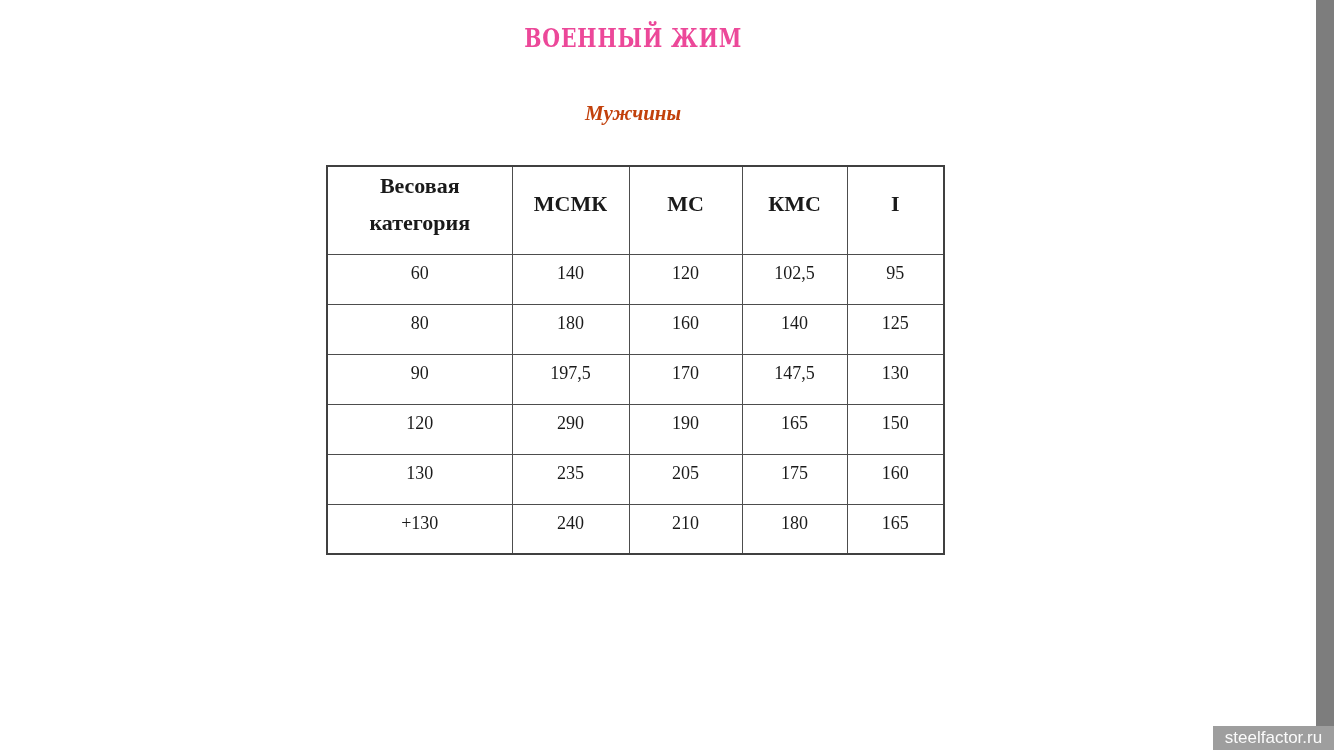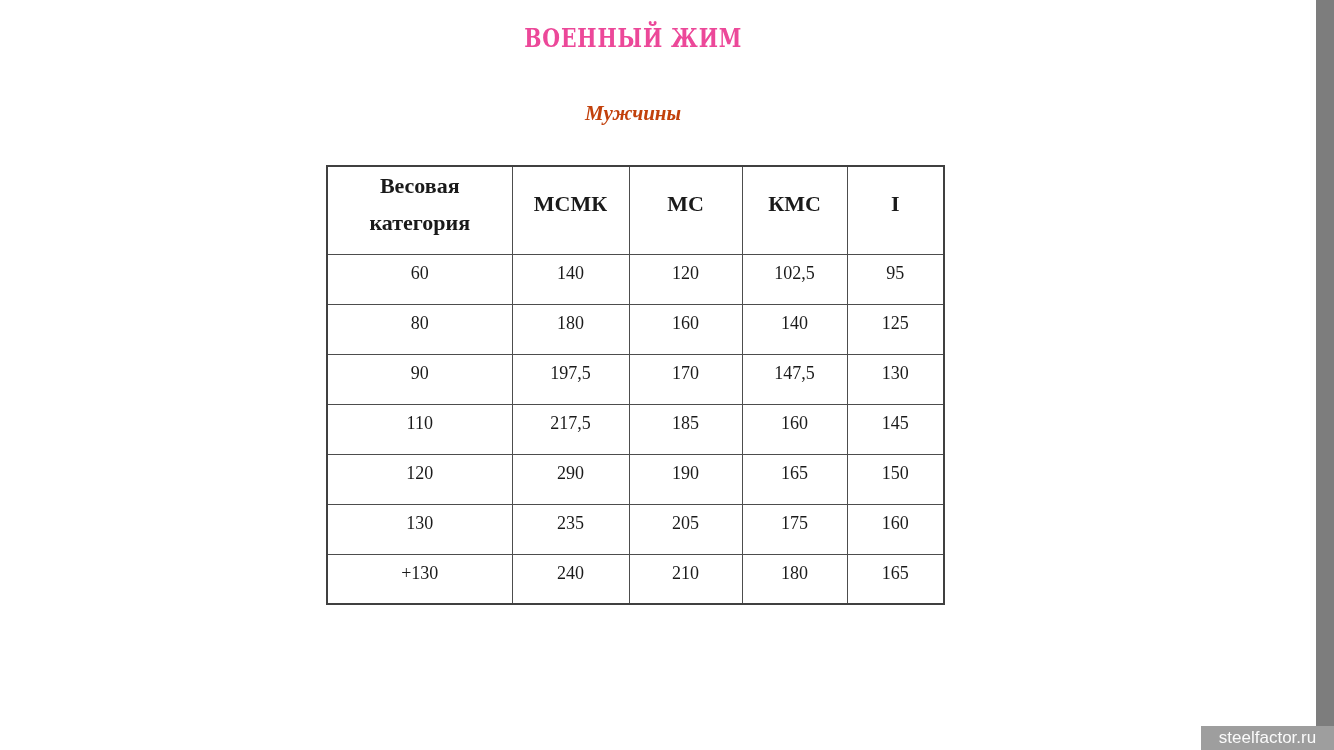--- a/index.html
+++ b/index.html
@@ -106,21 +106,21 @@
   }
   .col-w1 { width: 185px; }
   .col-w2 { width: 117px; }
   .col-w3 { width: 113px; }
   .col-w4 { width: 105px; }
   .col-w5 { width: 97px; }
   .watermark {
     position: absolute;
     right: 0;
     bottom: 0;
-    width: 133px;
+    width: 121px;
     height: 24px;
     background: #9e9e9e;
     color: #fbfbfb;
     font-family: "Liberation Sans", sans-serif;
     font-size: 17px;
     line-height: 24px;
     text-align: center;
     z-index: 2;
   }
 </style>
@@ -169,27 +169,20 @@
           <td>125</td>
         </tr>
         <tr>
           <td>90</td>
           <td>197,5</td>
           <td>170</td>
           <td>147,5</td>
           <td>130</td>
         </tr>
         <tr>
-          <td>110</td>
-          <td>217,5</td>
-          <td>185</td>
-          <td>160</td>
-          <td>145</td>
-        </tr>
-        <tr>
           <td>120</td>
           <td>290</td>
           <td>190</td>
           <td>165</td>
           <td>150</td>
         </tr>
         <tr>
           <td>130</td>
           <td>235</td>
           <td>205</td>

